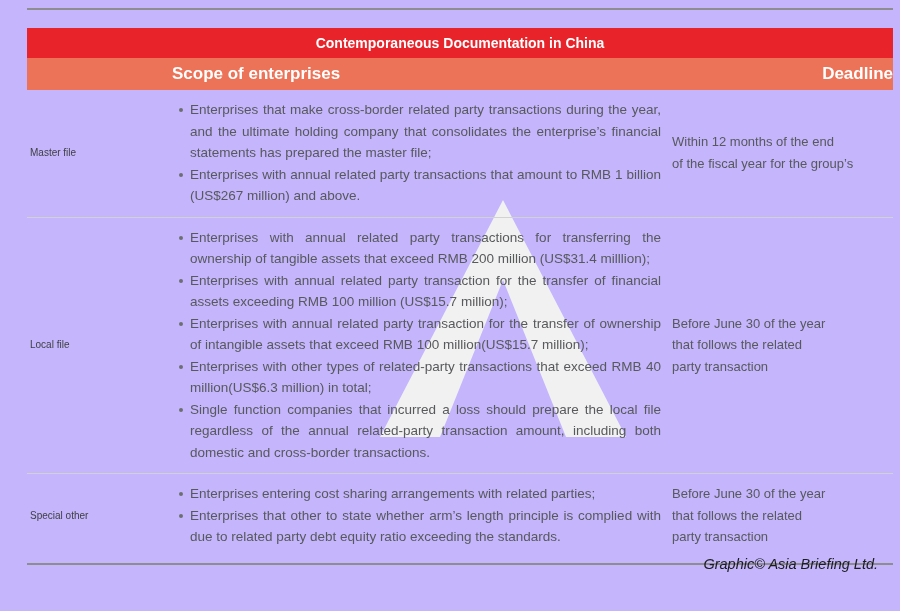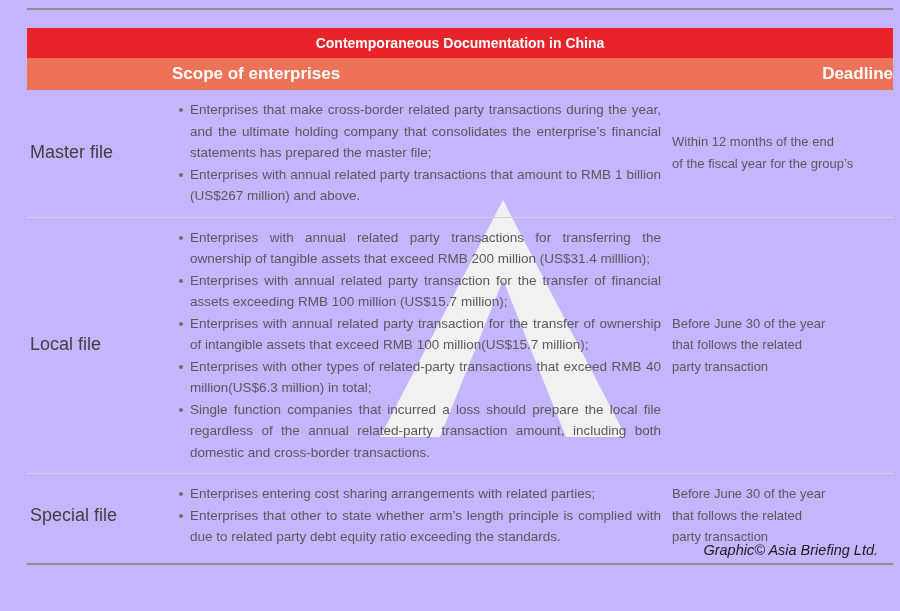--- a/index.html
+++ b/index.html
@@ -36,21 +36,21 @@
   .row{
     display:grid;grid-template-columns:145px 493px 228px;
     border-bottom:1px solid #d2d2d2;
     padding:9px 0 10px 0;
     background:transparent;
   }
   .row:last-of-type{border-bottom:none;}
   .label-cell{
     display:flex;align-items:center;
     padding-left:3px;
-    color:#414042;font-size:18px;text-align:center;
+    color:#414042;font-size:10px;text-align:center;
   }
   .scope-cell{padding:0 4px 0 0;}
   .scope-cell ul{list-style:none;margin:0;padding:0;}
   .scope-cell li{
     position:relative;
     padding-left:18px;
     color:#58595b;font-size:13.5px;line-height:21.5px;
     text-align:justify;
   }
   .dot{
@@ -61,21 +61,21 @@
   .deadline-cell{
     display:flex;flex-direction:column;justify-content:center;
     padding-left:7px;padding-right:20px;
     color:#58595b;font-size:13px;line-height:21.5px;
   }
   .bottom-rule{
     position:absolute;left:27px;top:563px;width:866px;height:2px;
     background:#8e8e90;
   }
   .credit{
-    position:absolute;right:22px;top:542px;
+    position:absolute;right:22px;top:556px;
     font-style:italic;font-size:14.5px;color:#1c1c1e;
   }
 </style>
 </head>
 <body>
 
 <div class="page">
 
   <div class="top-rule"></div>
 
@@ -123,21 +123,21 @@
         </ul>
       </div>
       <div class="deadline-cell">
         <div>Before June 30 of the year</div>
         <div>that follows the related</div>
         <div>party transaction</div>
       </div>
     </div>
 
     <div class="row">
-      <div class="label-cell">Special file</div>
+      <div class="label-cell">Special other</div>
       <div class="scope-cell">
         <ul>
           <li><span class="dot"></span><span>Enterprises entering cost sharing arrangements with related parties;</span></li>
           <li><span class="dot"></span><span>Enterprises that other to state whether arm’s length principle is complied with due to related party debt equity ratio exceeding the standards.</span></li>
         </ul>
       </div>
       <div class="deadline-cell">
         <div>Before June 30 of the year</div>
         <div>that follows the related</div>
         <div>party transaction</div>

